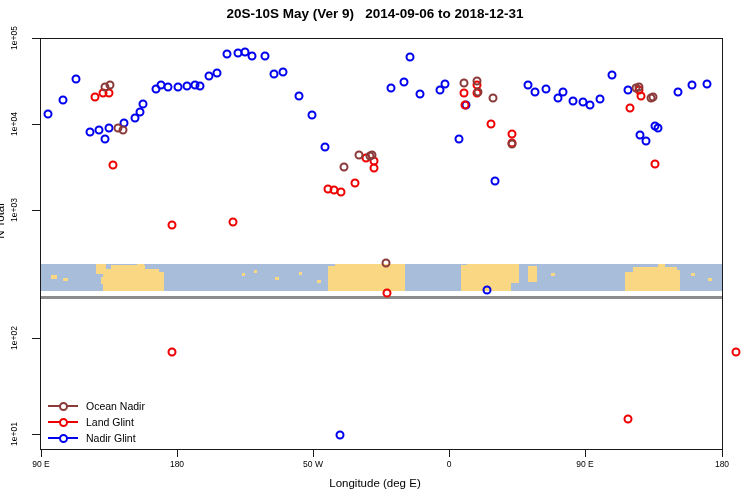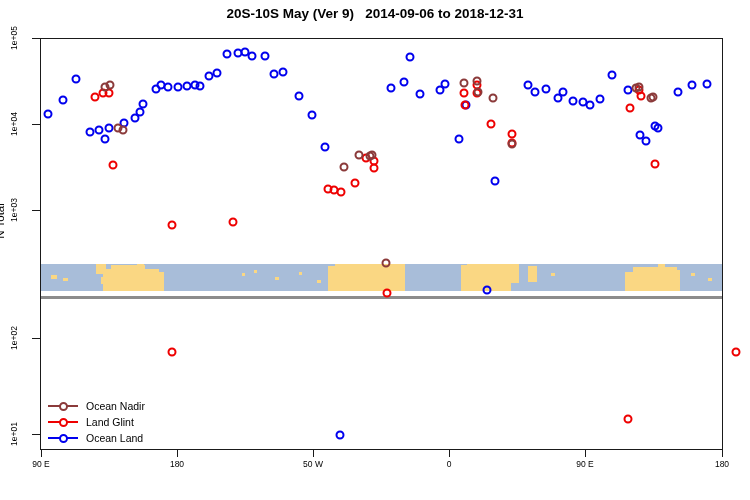--- a/index.html
+++ b/index.html
@@ -254,20 +254,21 @@
       <div class="xtick" style="left: 722px;"></div>
     </div>
   <div id="xlabels">
       <div class="xlab" style="left: 41px;">90 E</div>
       <div class="xlab" style="left: 177px;">180</div>
       <div class="xlab" style="left: 313px;">50 W</div>
       <div class="xlab" style="left: 449px;">0</div>
       <div class="xlab" style="left: 585px;">90 E</div>
       <div class="xlab" style="left: 722px;">180</div>
     </div>
+  <div class="xtitle">Longitude (deg E)</div>
 
   <div class="legend" id="legend">
       <div class="lgrow">
         <div class="lgsym">
           <div class="ln" style="background: rgb(139, 58, 58);"></div>
           <div class="mk" style="border-color: rgb(139, 58, 58);"></div>
         </div>
         <div class="lgtxt">Ocean Nadir</div>
       </div>
       <div class="lgrow">
@@ -275,17 +276,17 @@
           <div class="ln" style="background: rgb(238, 0, 0);"></div>
           <div class="mk" style="border-color: rgb(238, 0, 0);"></div>
         </div>
         <div class="lgtxt">Land Glint</div>
       </div>
       <div class="lgrow">
         <div class="lgsym">
           <div class="ln" style="background: rgb(0, 0, 238);"></div>
           <div class="mk" style="border-color: rgb(0, 0, 238);"></div>
         </div>
-        <div class="lgtxt">Ocean Land</div>
+        <div class="lgtxt">Nadir Glint</div>
       </div>
     </div>
 
 </div>
 
 </body></html>

